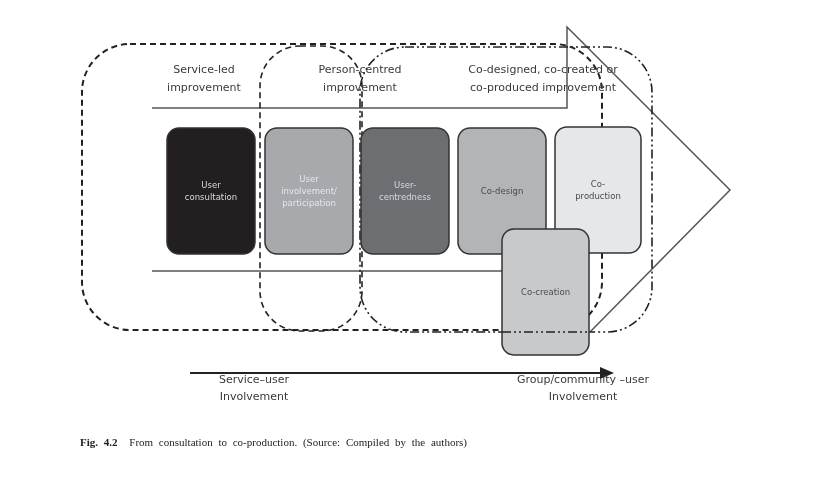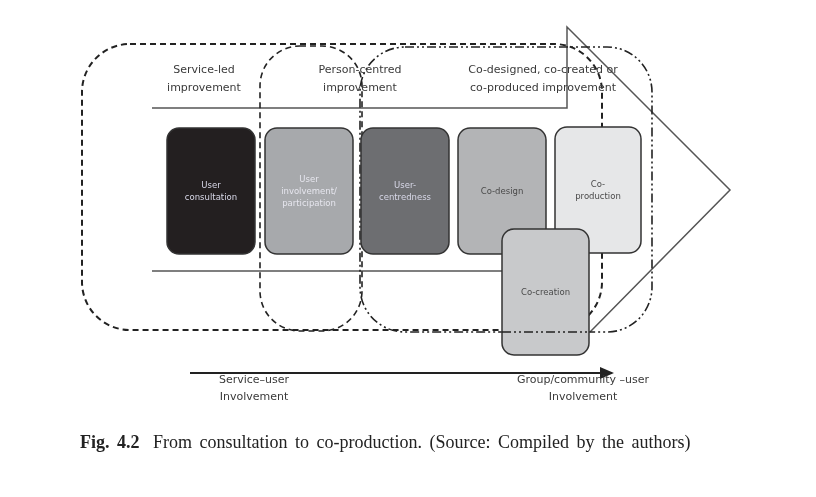--- a/index.html
+++ b/index.html
@@ -1,20 +1,20 @@
 <!DOCTYPE html>
 <html><head>
 <meta charset="utf-8">
 <style>
   html, body { margin: 0; padding: 0; background: #ffffff; }
   body { width: 816px; height: 497px; position: relative; overflow: hidden; font-family: "DejaVu Sans", sans-serif; }
   #diagram { position: absolute; left: 0; top: 0; }
   .lbl { font-family: "DejaVu Sans", sans-serif; font-size: 11px; fill: #3a3a3a; }
   .box-txt { font-family: "DejaVu Sans", sans-serif; font-size: 8.5px; }
-  .caption { position: absolute; left: 80px; top: 432px; width: 655px; font-family: "Liberation Serif", serif; font-size: 18px; color: #222; line-height: 21px; text-align: justify; text-align-last: left; word-spacing: 3px; }
+  .caption { position: absolute; left: 80px; top: 432px; width: 655px; font-family: "Liberation Serif", serif; font-size: 11px; color: #222; line-height: 21px; text-align: justify; text-align-last: left; word-spacing: 3px; }
   .caption .fig { font-weight: bold; margin-right: 6px; }
 </style>
 </head>
 <body>
 
 <svg id="diagram" width="816" height="430" viewBox="0 0 816 430" xmlns="http://www.w3.org/2000/svg">
 
   <path d="M152,108 L567,108 L567,27 L730,190 L590,332 M502,271 L152,271 Z" fill="none" stroke="#555" stroke-width="1.5"></path>
 
   <rect x="82" y="44" width="520" height="286" rx="48" ry="48" fill="none" stroke="#222" stroke-width="2" stroke-dasharray="6,4"></rect>

